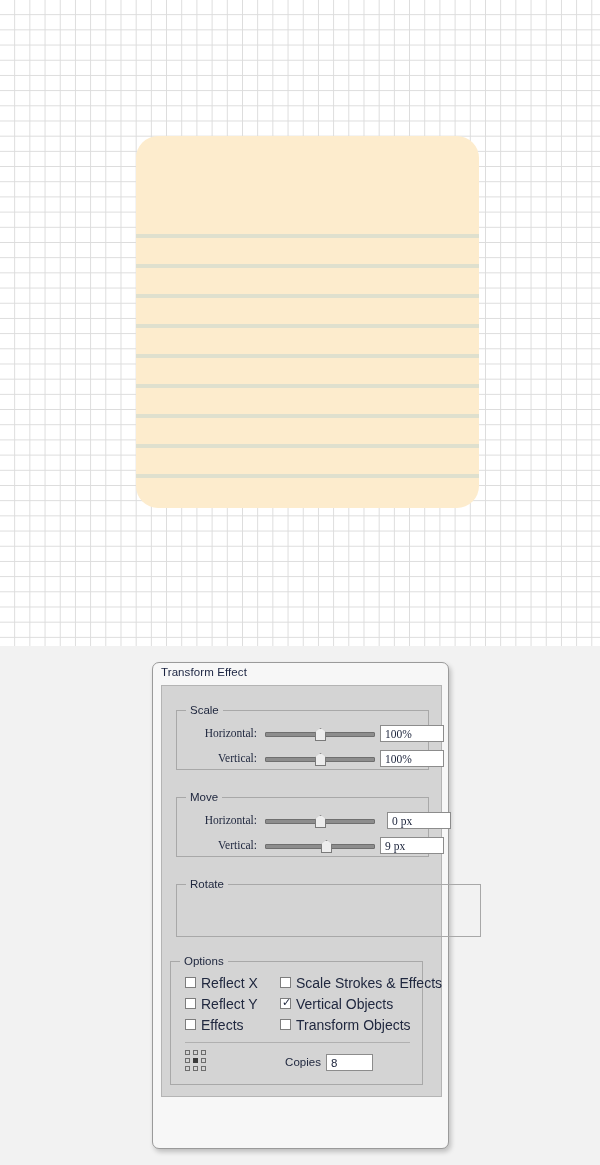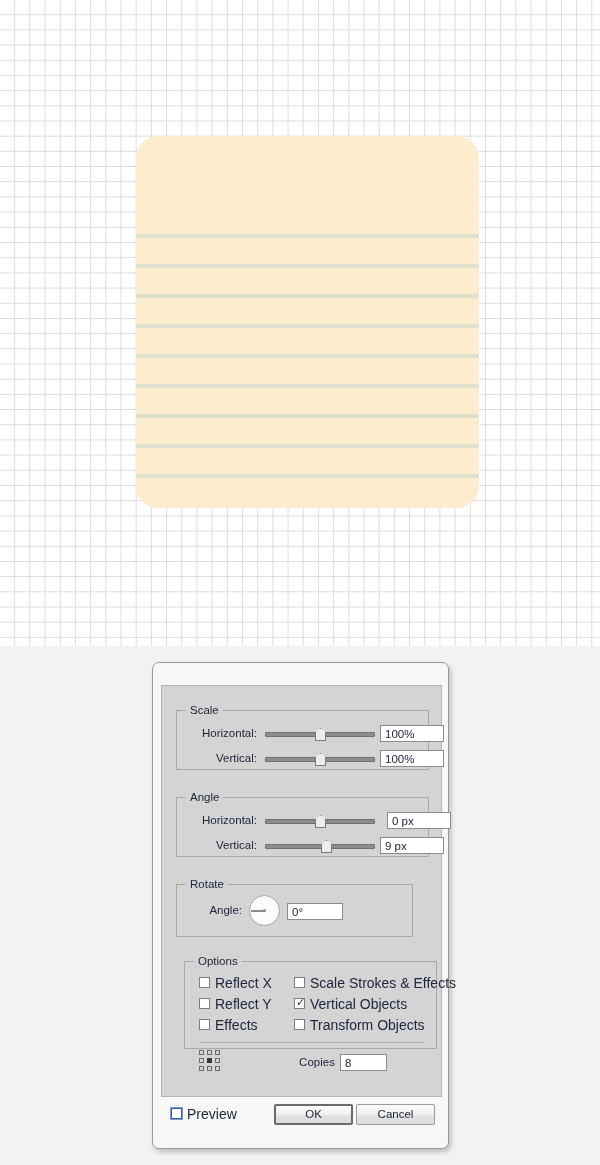--- a/index.html
+++ b/index.html
@@ -71,21 +71,21 @@
     box-sizing:border-box;
   }
   .group-title{
     position:absolute;top:-7px;left:9px;
     background:#d4d4d4;
     padding:0 4px;
     font-size:11.5px;color:#20283f;
     white-space:nowrap;
   }
 
-  .row{position:absolute;height:18px;}
+  .row{position:absolute;height:18px;font-family:Liberation Serif, serif;}
   .lbl{
     position:absolute;
     font-size:11.5px;color:#20283f;
     text-align:right;
     white-space:nowrap;
     top:2px;
   }
 
   
   .slider{position:absolute;top:0;height:18px;}
@@ -194,20 +194,23 @@
       <div class="art-line" style="top:218px"></div>
       <div class="art-line" style="top:248px"></div>
       <div class="art-line" style="top:278px"></div>
       <div class="art-line" style="top:308px"></div>
       <div class="art-line" style="top:338px"></div>
     </div>
   </div>
 
   <div id="dialog">
 
+    <div id="titlebar">
+      <div id="title-text">Transform Effect</div>
+    </div>
 
     <div id="body-panel">
 
       <div class="group" style="left:14px;top:24px;width:253px;height:60px;">
         <div class="group-title">Scale</div>
 
         <div class="row" style="left:0;top:14px;width:253px;">
           <div class="lbl" style="left:0;width:80px;">Horizontal:</div>
           <div class="slider" style="left:88px;width:110px;">
             <div class="track"></div>
@@ -224,21 +227,21 @@
             <div class="track"></div>
             <div class="thumb" style="left:50px;">
                 <i></i>
               </div>
           </div>
           <div class="tfield" style="left:203px;width:64px;">100%</div>
         </div>
       </div>
 
       <div class="group" style="left:14px;top:111px;width:253px;height:60px;">
-        <div class="group-title">Angle</div>
+        <div class="group-title">Move</div>
 
         <div class="row" style="left:0;top:14px;width:253px;">
           <div class="lbl" style="left:0;width:80px;">Horizontal:</div>
           <div class="slider" style="left:88px;width:110px;">
             <div class="track"></div>
             <div class="thumb" style="left:50px;">
                 <i></i>
               </div>
           </div>
           <div class="tfield" style="left:210px;width:64px;">0 px</div>
@@ -249,34 +252,26 @@
           <div class="slider" style="left:88px;width:110px;">
             <div class="track"></div>
             <div class="thumb" style="left:56px;">
                 <i></i>
               </div>
           </div>
           <div class="tfield" style="left:203px;width:64px;">9 px</div>
         </div>
       </div>
 
-      <div class="group" style="left:14px;top:198px;width:237px;height:53px;">
+      <div class="group" style="left:14px;top:198px;width:305px;height:53px;">
         <div class="group-title">Rotate</div>
 
-        <div class="row" style="left:0;top:9px;width:253px;height:34px;">
-          <div class="lbl" style="left:0;width:65px;top:10px;">Angle:</div>
-          <div class="dial" style="left:72px;top:1px;">
-            <div class="dial-needle"></div>
-            <div class="dial-hub"></div>
-          </div>
-          <div class="tfield" style="left:110px;top:9px;width:56px;">0°</div>
-        </div>
       </div>
 
-      <div class="group" style="left:22px;top:275px;width:253px;height:88px;text-decoration:underline;">
+      <div class="group" style="left:8px;top:275px;width:253px;height:124px;text-decoration:underline;">
         <div class="group-title">Options</div>
 
         <div class="cbrow" style="left:14px;top:13px;">
           <span class="cbox"></span>
           <span class="cblabel">Reflect X</span>
         </div>
         <div class="cbrow" style="left:14px;top:34px;">
           <span class="cbox"></span>
           <span class="cblabel">Reflect Y</span>
         </div>
@@ -313,23 +308,15 @@
           <span class="asq" style="left:8px;top:16px"></span>
           <span class="asq" style="left:16px;top:16px"></span>
         </div>
 
         <div class="lbl" style="left:109px;top:94px;width:46px;text-align:center;">Copies</div>
         <div class="tfield" style="left:155px;top:92px;width:47px;">8</div>
       </div>
 
     </div>
 
-    <div id="footer">
-      <div class="cbrow" style="left:18px;top:9px;">
-        <span class="cbox focus"></span>
-        <span class="cblabel">Preview</span>
-      </div>
-      <div class="btn default" style="left:121px;top:7px;width:79px;">OK</div>
-      <div class="btn" style="left:203px;top:7px;width:79px;">Cancel</div>
-    </div>
 
   </div>
 </div>
 
 </body></html>

